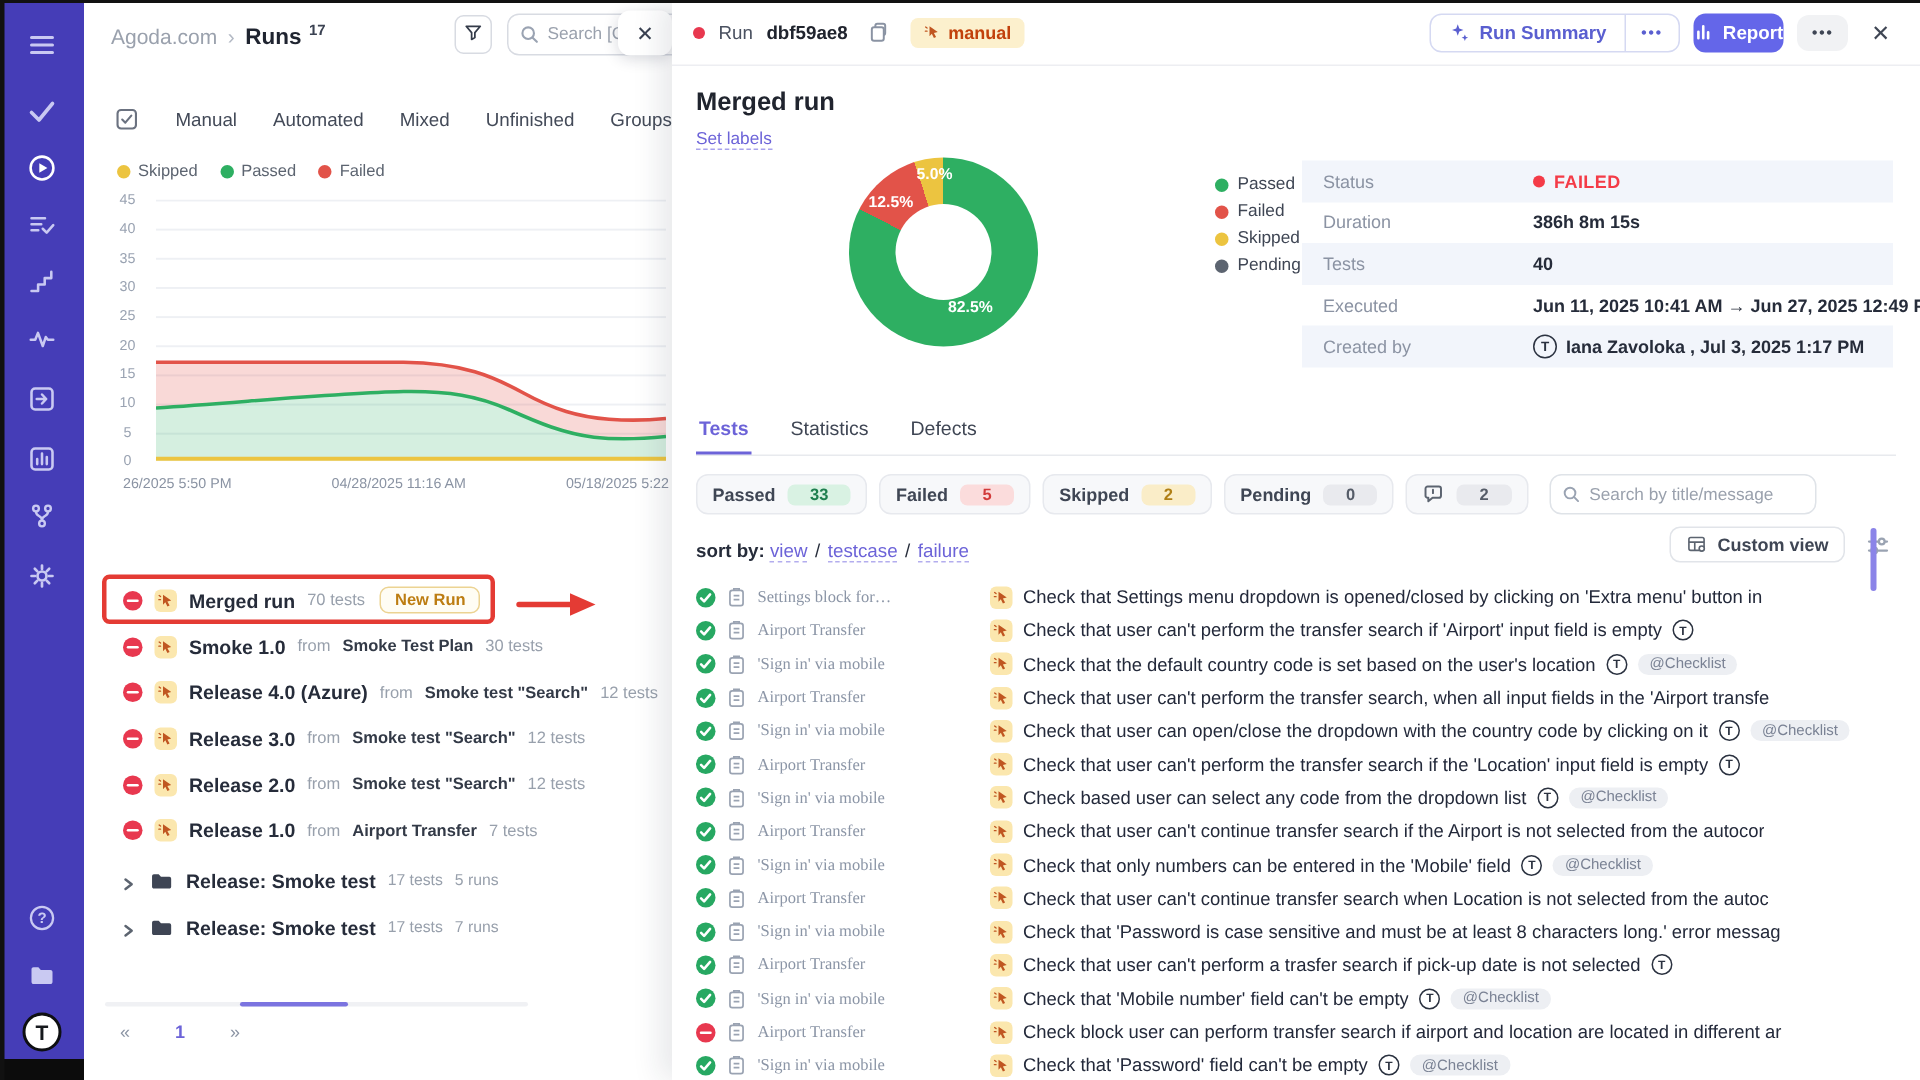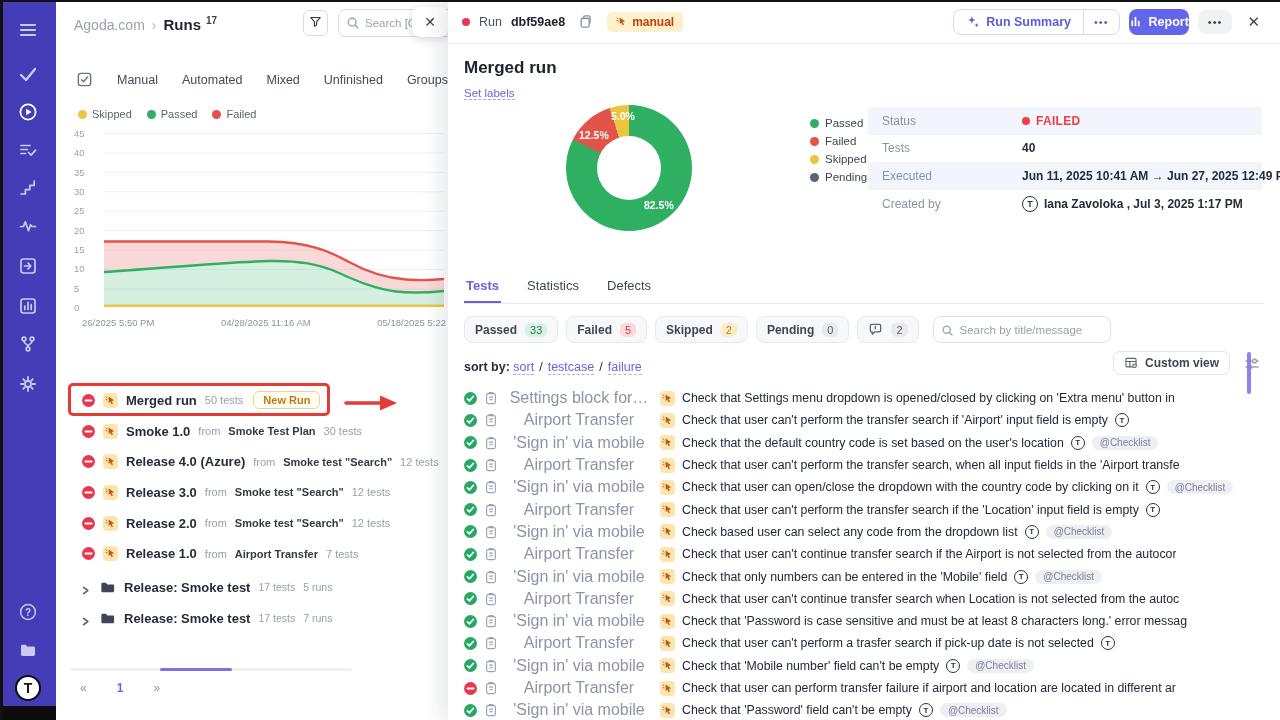--- a/index.html
+++ b/index.html
@@ -35,21 +35,21 @@
   .lsearch .mag{position:absolute;left:7px;top:6px;width:14px;height:14px;color:#9aa3b2;}
   .lclose{position:absolute;top:7px;left:356px;width:36px;height:30px;background:#fff;border-radius:8px;box-shadow:0 2px 10px rgba(30,35,60,.18);display:flex;align-items:center;justify-content:center;font-size:14px;color:#3b4252;cursor:pointer;}
   .ltabs{position:absolute;top:71px;left:20px;display:flex;align-items:center;gap:24px;font-size:12.5px;color:#434a58;}
   .ltabs .selicon{color:#6b7280;width:17px;height:17px;}
   .llegend{position:absolute;top:108px;left:22px;display:flex;gap:15px;align-items:center;font-size:11px;color:#5c6470;}
   .llegend .li{display:flex;align-items:center;gap:5px;}
   .dot9{width:9px;height:9px;border-radius:50%;}
 
   
   .lchart{position:absolute;top:129px;left:18px;width:372px;height:212px;}
-  .yticks{position:absolute;left:0;top:-1px;width:22px;height:185px;display:flex;flex-direction:column;justify-content:space-between;align-items:flex-start;font-size:9.5px;color:#9aa3b2;}
+  .yticks{position:absolute;left:0;top:-1px;width:22px;height:185px;display:flex;flex-direction:column;justify-content:space-between;align-items:center;font-size:9.5px;color:#9aa3b2;}
   .plot{position:absolute;left:30px;top:4px;width:340px;height:175px;background:linear-gradient(to bottom,#eef0f4 1px,transparent 1px);background-size:100% 19.44px;}
   .xlabels{position:absolute;left:8px;right:0;top:188px;display:flex;justify-content:space-between;font-size:9.5px;color:#8a93a3;}
   .lscroll{position:absolute;right:2px;top:336px;width:5px;height:48px;background:#d9dce3;border-radius:3px;}
 
   
   .runs{position:absolute;top:385px;left:0;width:100%;}
   .run-row{height:30.7px;display:flex;align-items:center;padding-left:26px;gap:8px;white-space:nowrap;}
   .ic-fail,.ic-pass{width:13px;height:13px;border-radius:50%;display:inline-flex;align-items:center;justify-content:center;flex:none;}
   .ic-fail{background:#e8384f;}
   .ic-pass{background:#27a862;}
@@ -107,21 +107,21 @@
   .ival.status{color:#f43b47;font-weight:800;letter-spacing:.3px;}
   .ival.status::before{content:"";width:8px;height:8px;border-radius:50%;background:#f43b47;display:inline-block;}
   .iavatar{width:16px;height:16px;border-radius:50%;border:1.5px solid #2b3240;display:inline-flex;align-items:center;justify-content:center;font-size:9px;font-weight:800;color:#2b3240;flex:none;}
 
   .dtabs{display:flex;gap:24px;border-bottom:1px solid #e8eaee;margin-top:6px;}
   .dtab{font-size:13px;color:#3f4654;padding:7px 2px 8px;cursor:pointer;border-bottom:2px solid transparent;}
   .dtab.active{color:#6c63d8;font-weight:700;border-bottom-color:#6c63d8;}
 
   .chips{display:flex;align-items:center;gap:8px;margin-top:12px;}
   .chip{display:flex;align-items:center;gap:8px;background:#f7f8fa;border:1px solid #e7e9ee;border-radius:8px;padding:4px 10px;font-size:12px;font-weight:600;color:#3f4654;cursor:pointer;height:27px;}
-  .pill{border-radius:5px;padding:1px 5px;font-size:11px;font-weight:400;}
+  .pill{border-radius:5px;padding:1px 15px;font-size:11px;font-weight:700;}
   .pill.green{background:#d9f2e3;color:#1e7f4f;}
   .pill.red{background:#fbdcdc;color:#d23b3b;}
   .pill.yellow{background:#faedc8;color:#b07f15;}
   .pill.grey{background:#e9eaee;color:#555c68;}
   .chip .cic{width:15px;height:15px;color:#5c6470;}
   .rsearch{position:relative;margin-left:6px;width:178px;height:27px;border:1px solid #dfe3e8;border-radius:8px;background:#fff;}
   .rsearch input{border:0;outline:0;width:100%;height:100%;background:transparent;padding:0 6px 0 26px;font-size:11.5px;color:#3f4654;font-family:"Liberation Sans",sans-serif;}
   .rsearch input::placeholder{color:#9aa1ad;}
   .rsearch .mag{position:absolute;left:7px;top:6px;width:13px;height:13px;color:#9aa3b2;}
 
@@ -130,21 +130,21 @@
   .sortrow .s{margin:0 5px;font-weight:400;color:#262c3a;}
   .cview{position:absolute;right:34px;top:-4px;display:flex;align-items:center;gap:7px;border:1px solid #e1e4e9;background:#fff;border-radius:7px;padding:4px 10px;font-size:12px;color:#3f4654;cursor:pointer;}
   .cview svg{width:14px;height:14px;color:#5c6470;}
   .sliders{position:absolute;right:4px;top:1px;width:16px;height:16px;color:#9aa3b2;cursor:pointer;}
   .rscroll{position:absolute;left:799px;top:352px;width:4px;height:42px;background:#8b84e8;border-radius:2px;}
 
   .tlist{margin-top:8px;}
   .trow{height:22.3px;display:flex;align-items:center;gap:7px;white-space:nowrap;overflow:hidden;}
   .tst{width:13px;height:13px;border-radius:50%;display:inline-flex;align-items:center;justify-content:center;flex:none;}
   .clip{width:14px;height:14px;color:#9aa3b2;flex:none;}
-  .suite{width:148px;flex:none;font-family:Liberation Sans, sans-serif;font-size:16px;color:#8b95a6;overflow:hidden;text-overflow:ellipsis;text-align:center;}
+  .suite{width:148px;flex:none;font-family:Liberation Serif, serif;font-size:11px;color:#8b95a6;overflow:hidden;text-overflow:ellipsis;}
   .ttitle{font-size:12.3px;color:#23293a;overflow:hidden;}
   .tavatar{width:14px;height:14px;border-radius:50%;border:1.4px solid #2b3240;display:inline-flex;align-items:center;justify-content:center;font-size:8px;font-weight:800;color:#2b3240;flex:none;}
   .tbadge{background:#edeff3;color:#7a8294;font-size:10px;border-radius:8px;padding:1.5px 8px;flex:none;}
 </style>
 </head>
 <body>
 
 <div class="edge-top"></div>
 <div class="edge-left"></div>
 
@@ -315,21 +315,21 @@
           </svg>
         </span>
         <span class="mi">
           <svg viewBox="0 0 12 12">
             <path d="M4 1.6l6 4.2-2.8.7 1.6 2.9-1.6.8L5.7 7.1 4 8.9z" fill="#c05621"></path>
             <path d="M1.2 2.2l1 .7M1 5.2h1.2" stroke="#c05621" stroke-width="1" stroke-linecap="round"></path>
           </svg>
         </span>
         <span class="rname">Merged run</span>
 
-        <span class="rtests">50 tests</span>
+        <span class="rtests">70 tests</span>
         <span class="rbadge">New Run</span>
       </div>
 
       <div class="run-row">
         <span class="ic-fail">
           <svg viewBox="0 0 13 13" width="13" height="13">
             <path d="M3.4 6.5h6.2" stroke="#fff" stroke-width="1.8" stroke-linecap="round"></path>
           </svg>
         </span>
         <span class="mi">
@@ -502,21 +502,21 @@
     <span class="grey-more">•••</span>
     <span class="tb-close">✕</span>
   </div>
 
   <div class="dbody">
     <div class="dtitle">Merged run</div>
     <span class="setlabels">Set labels</span>
 
     <div class="summary">
       <div class="donut" style="background: conic-gradient(rgb(46, 175, 98) 0%, rgb(46, 175, 98) 82.5%, rgb(226, 83, 73) 82.5%, rgb(226, 83, 73) 95%, rgb(236, 196, 64) 95%, rgb(236, 196, 64) 100%, rgb(92, 100, 112) 100%, rgb(92, 100, 112) 100%);">
-        <span class="dlabel" style="left:78px;top:94px">82.5%</span>
+        <span class="dlabel" style="left:66px;top:94px">82.5%</span>
         <span class="dlabel" style="left:13px;top:24px">12.5%</span>
         <span class="dlabel" style="left:45px;top:5px">5.0%</span>
       </div>
       <div class="dlegend">
 
           <span class="li">
             <span class="dot9" style="background: rgb(46, 175, 98);"></span>
             <span>Passed</span>
           </span>
 
@@ -538,20 +538,27 @@
       <div class="info">
 
           <div class="irow">
             <span class="ilabel">Status</span>
             <span class="ival status">
 
               <span>FAILED</span>
             </span>
           </div>
 
+          <div class="irow">
+            <span class="ilabel">Duration</span>
+            <span class="ival">
+
+              <span>386h 8m 15s</span>
+            </span>
+          </div>
 
           <div class="irow">
             <span class="ilabel">Tests</span>
             <span class="ival">
 
               <span>40</span>
             </span>
           </div>
 
           <div class="irow">
@@ -621,21 +628,21 @@
         <span class="mag"><svg viewBox="0 0 16 16" fill="none" stroke="currentColor" stroke-width="1.6" stroke-linecap="round">
               <circle cx="7" cy="7" r="4.4"></circle>
               <path d="M10.4 10.4l3.2 3.2"></path>
             </svg></span>
         <input type="text" placeholder="Search by title/message" style="">
       </span>
     </div>
 
     <div class="sortrow">
       <span>sort by:</span>&nbsp;
-      <span class="lnk">sort</span>
+      <span class="lnk">view</span>
       <span class="s">/</span>
       <span class="lnk">testcase</span>
       <span class="s">/</span>
       <span class="lnk">failure</span>
 
       <span class="cview">
         <svg viewBox="0 0 18 18" fill="none" stroke="currentColor" stroke-width="1.4">
             <rect x="2.5" y="3" width="13" height="11" rx="1.6"></rect>
             <path d="M2.5 7h13M7.5 7v7"></path>
             <circle cx="13.5" cy="12.5" r="2.2" fill="#fff"></circle>
@@ -958,21 +965,21 @@
               <rect x="3" y="3" width="10" height="11.5" rx="1.8"></rect>
               <path d="M6 3V1.8h4V3M5.8 7h4.4M5.8 10h4.4"></path>
             </svg></span>
           <span class="suite">Airport Transfer</span>
           <span class="mi">
             <svg viewBox="0 0 12 12">
               <path d="M4 1.6l6 4.2-2.8.7 1.6 2.9-1.6.8L5.7 7.1 4 8.9z" fill="#c05621"></path>
               <path d="M1.2 2.2l1 .7M1 5.2h1.2" stroke="#c05621" stroke-width="1" stroke-linecap="round"></path>
             </svg>
           </span>
-          <span class="ttitle">Check that user can perform transfer failure if airport and location are located in different ar</span>
+          <span class="ttitle">Check block user can perform transfer search if airport and location are located in different ar</span>
 
         </div>
 
         <div class="trow">
           <span class="tst ic-pass">
             <svg viewBox="0 0 13 13" width="13" height="13">
               <path d="M3.4 6.9l2 2 4-4.6" stroke="#fff" stroke-width="1.7" fill="none" stroke-linecap="round" stroke-linejoin="round"></path>
             </svg>
           </span>
 

